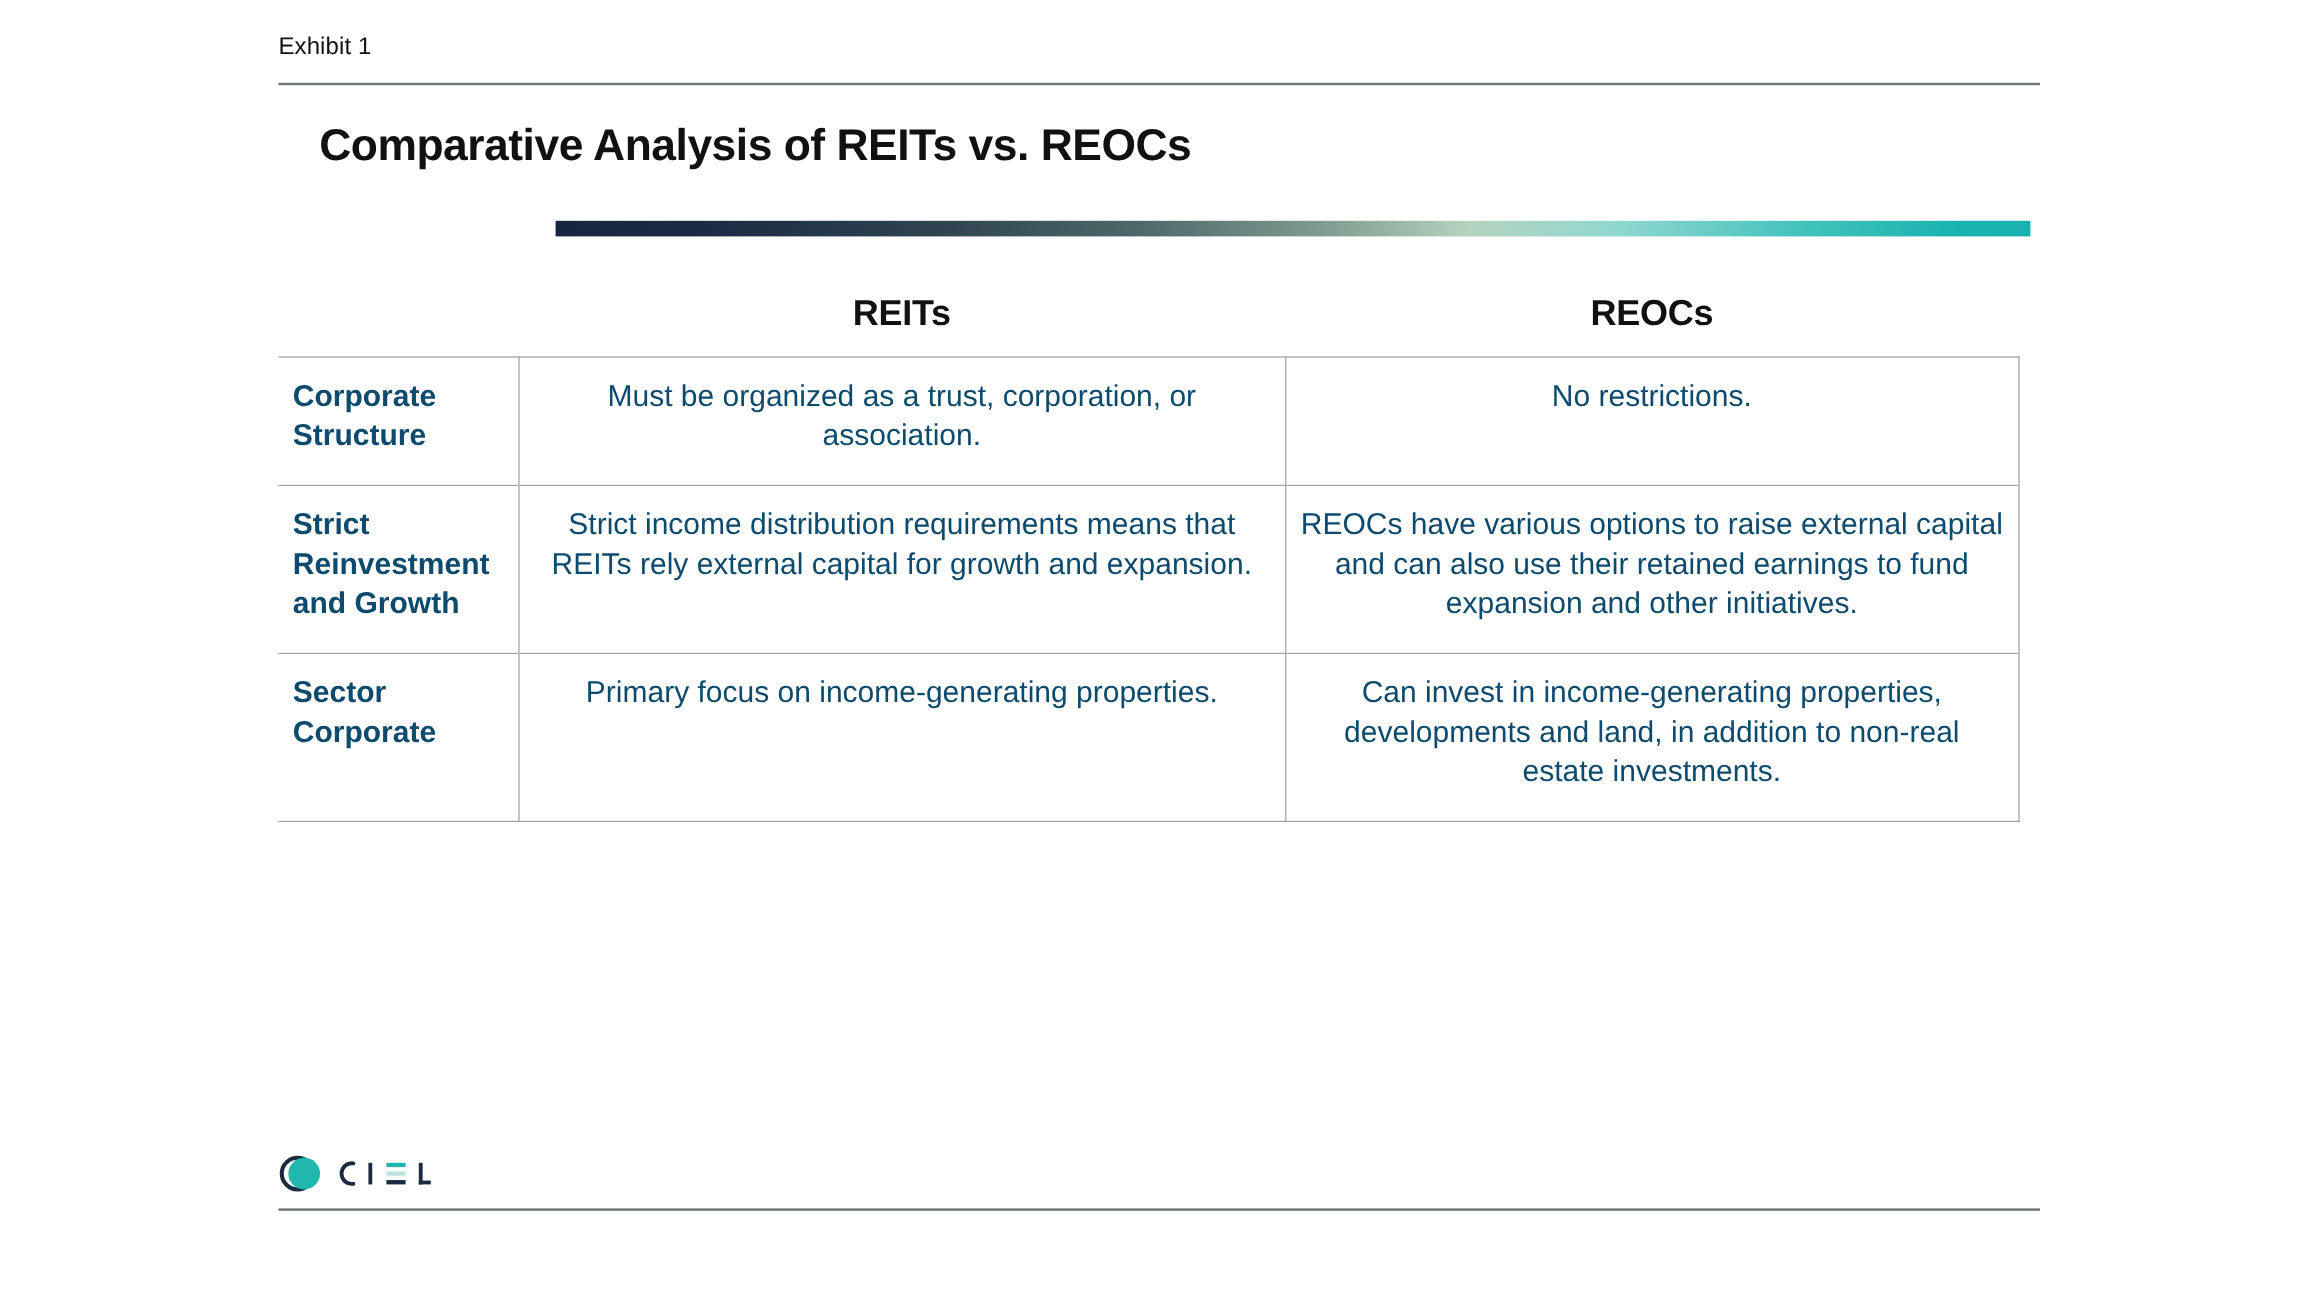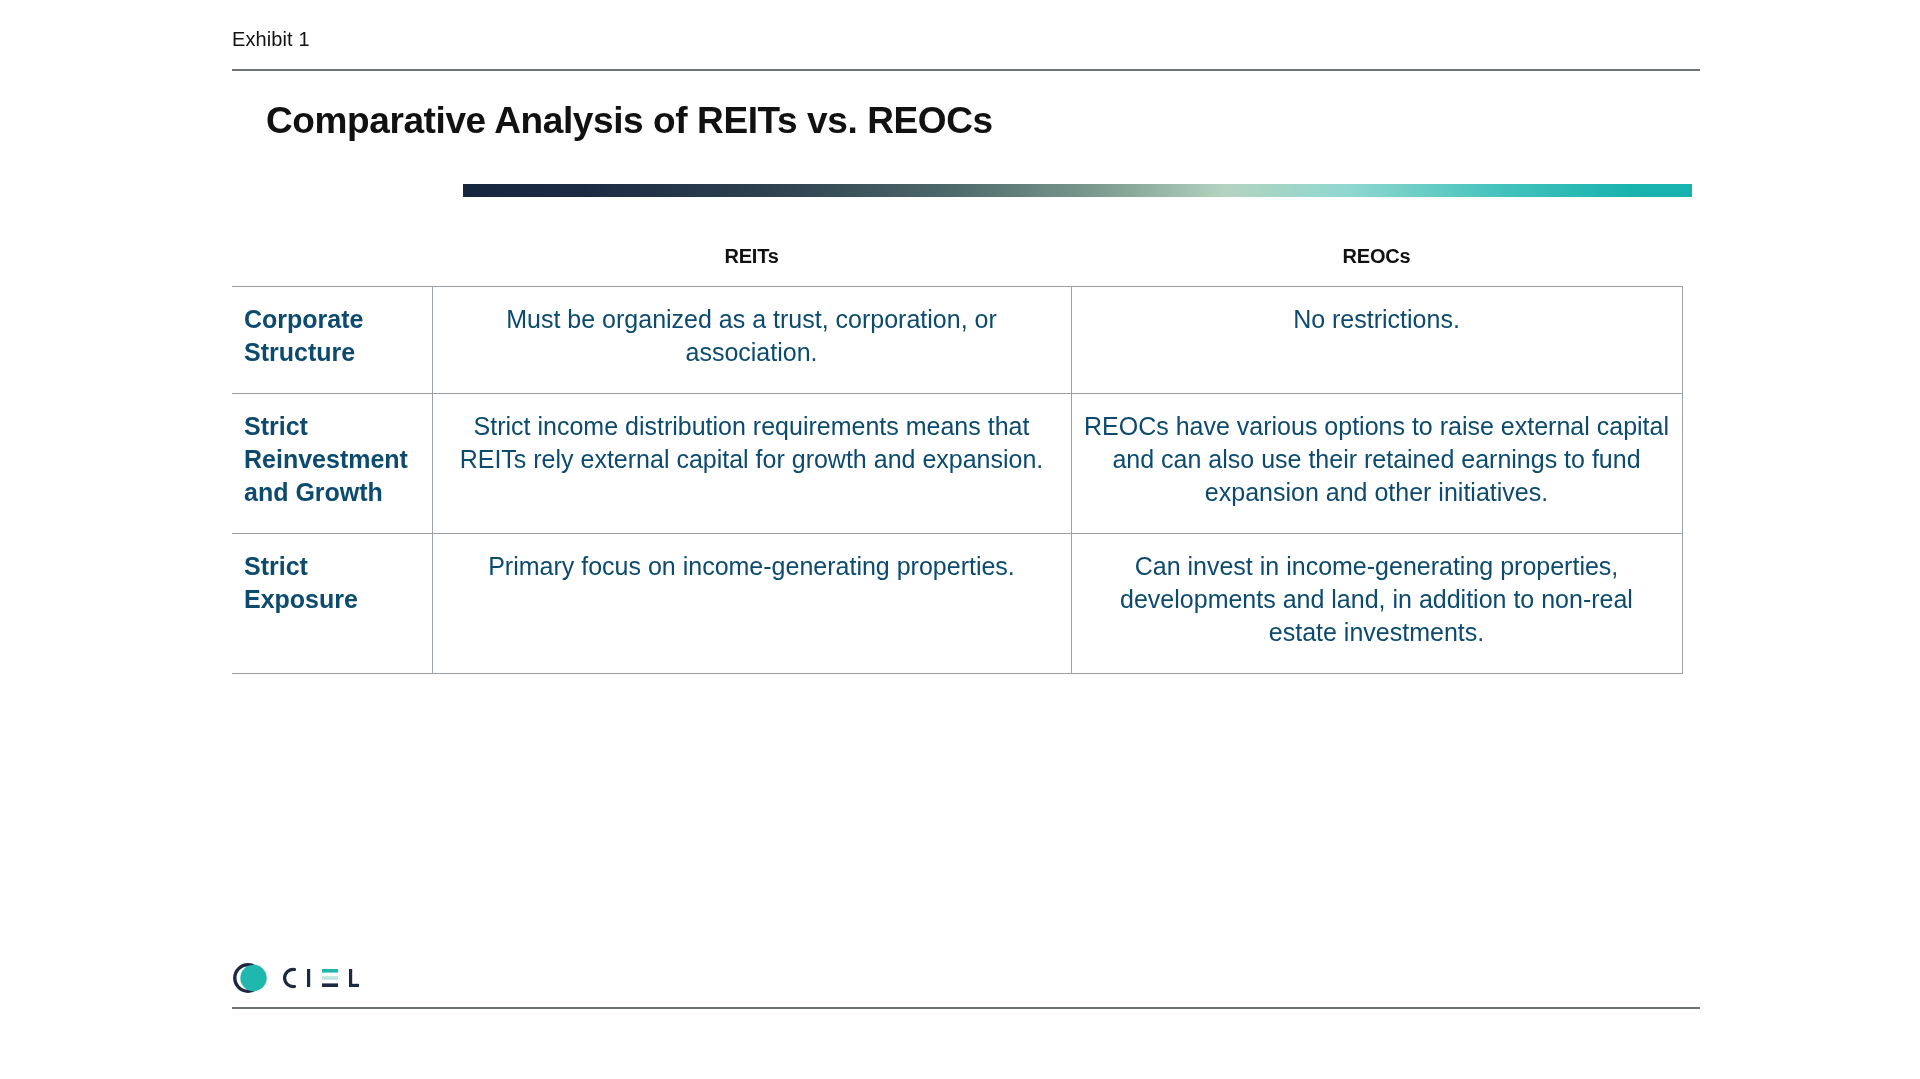--- a/index.html
+++ b/index.html
@@ -82,21 +82,21 @@
     width: 1450px;
     border-collapse: collapse;
     table-layout: fixed;
   }
 
   .comparison-table col.c-label { width: 200px; }
   .comparison-table col.c-reits { width: 639px; }
   .comparison-table col.c-reocs { width: 611px; }
 
   .comparison-table thead th {
-    font-size: 20px;
+    font-size: 30px;
     font-weight: 700;
     letter-spacing: -0.2px;
     color: #111111;
     text-align: center;
     padding: 0 0 18px 0;
     border: none;
     vertical-align: bottom;
   }
   .comparison-table thead th.label-head { border: none; }
 
@@ -193,21 +193,21 @@
         <td class="row-label">Corporate Structure</td>
         <td class="cell-reits">Must be organized as a trust, corporation, or association.</td>
         <td class="cell-reocs">No restrictions.</td>
       </tr>
       <tr data-row="4">
         <td class="row-label">Strict Reinvestment and Growth</td>
         <td class="cell-reits">Strict income distribution requirements means that REITs rely external capital for growth and expansion.</td>
         <td class="cell-reocs">REOCs have various options to raise external capital and can also use their retained earnings to fund expansion and other initiatives.</td>
       </tr>
       <tr data-row="5">
-        <td class="row-label">Strict Exposure</td>
+        <td class="row-label">Sector Corporate</td>
         <td class="cell-reits">Primary focus on income-generating properties.</td>
         <td class="cell-reocs">Can invest in income-generating properties, developments and land, in addition to non-real estate investments.</td>
       </tr>
     </tbody>
   </table>
 
   <div class="footer-logo">
     <svg width="140" height="38" viewBox="0 0 140 38">
 
       <g>

